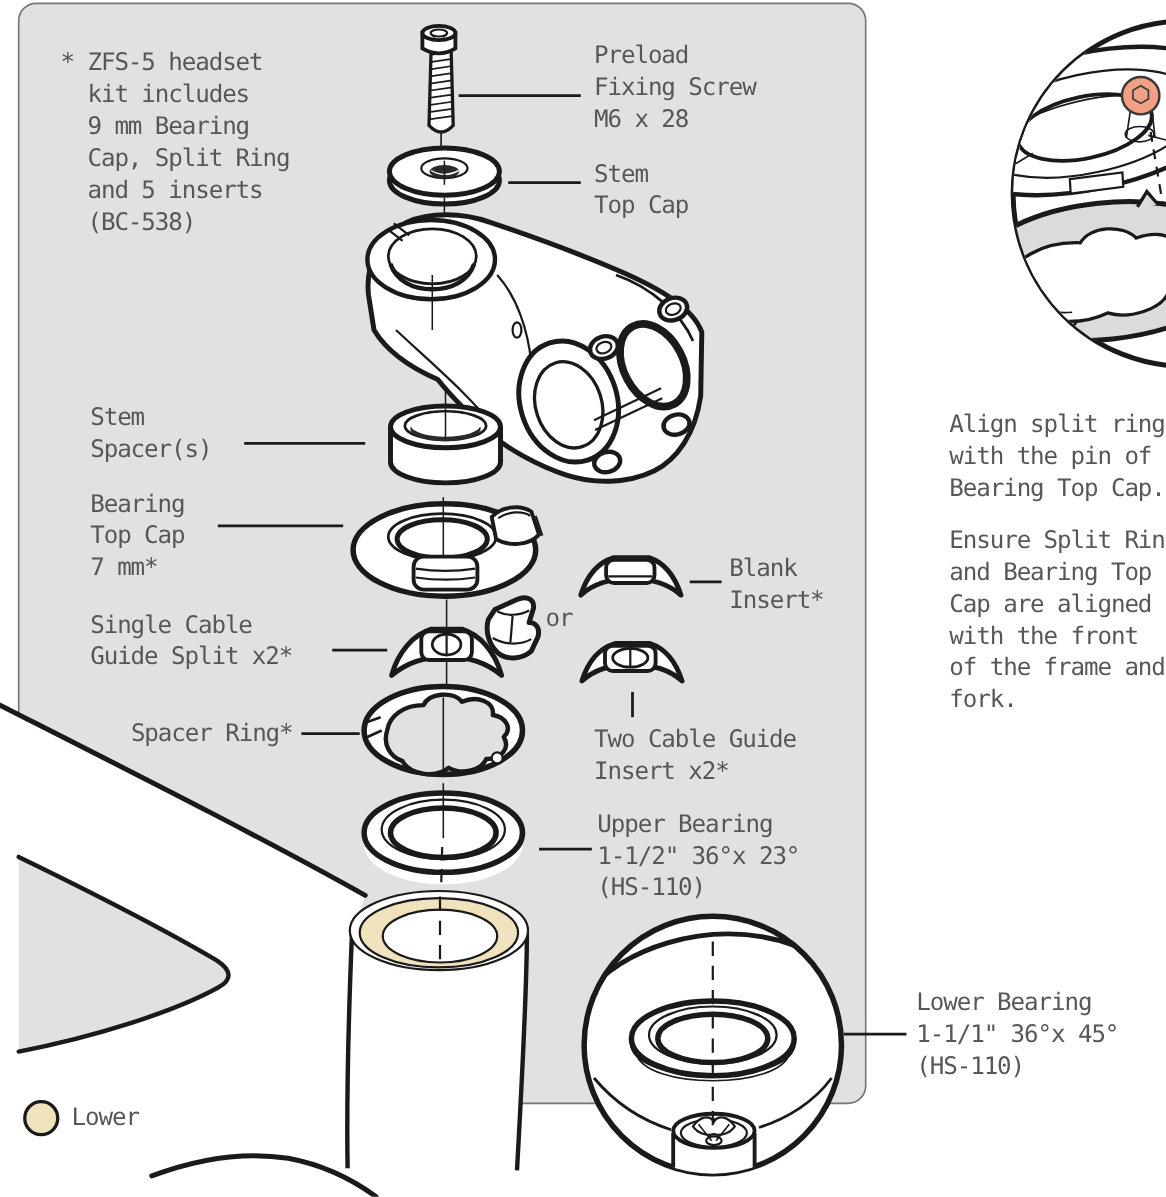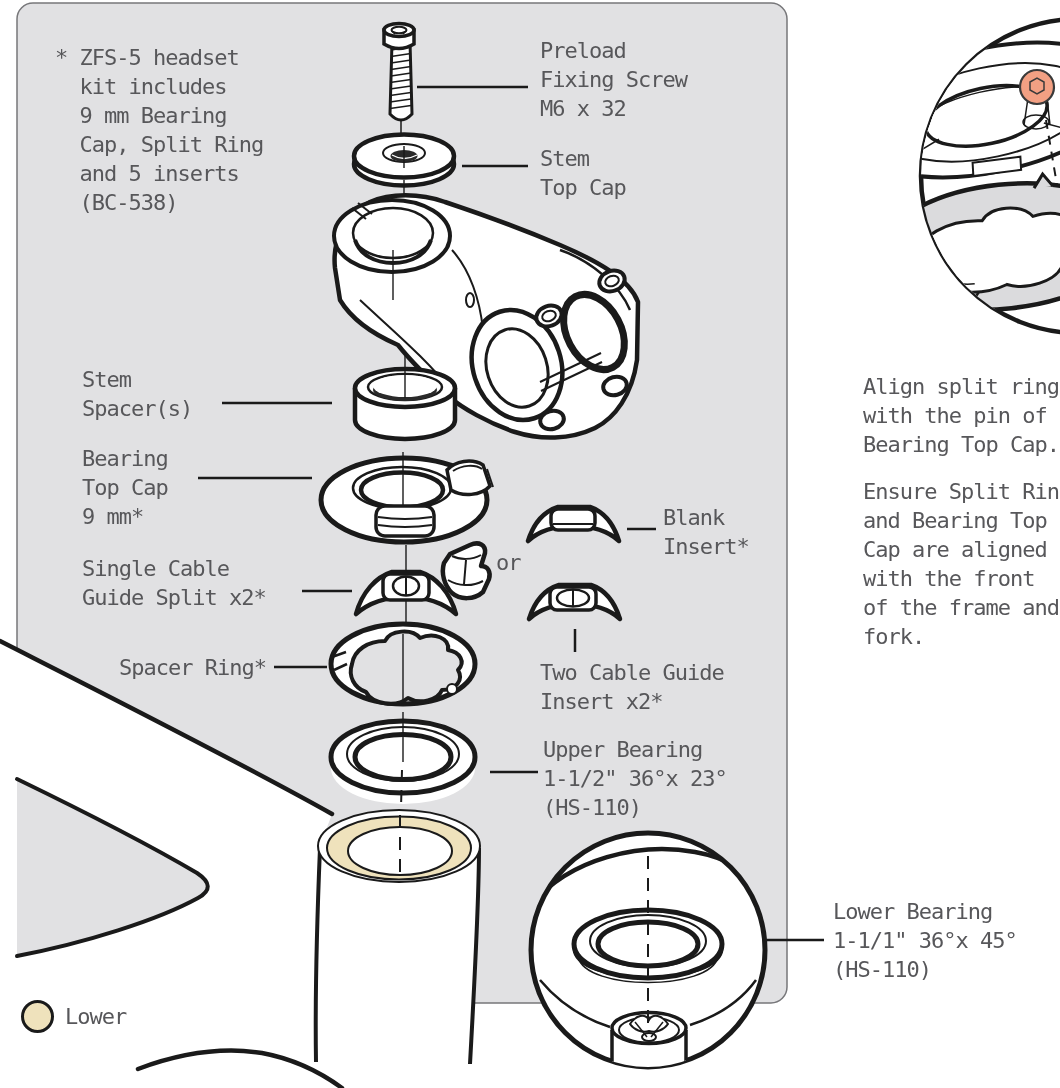--- a/index.html
+++ b/index.html
@@ -265,28 +265,28 @@
 </svg>
 
 <div class="lbl" style="left:55px;top:43px">* ZFS-5 headset
   kit includes
   9 mm Bearing
   Cap, Split Ring
   and 5 inserts
   (BC-538)</div>
 <div class="lbl" style="left:540px;top:36px">Preload
 Fixing Screw
-M6 x 32</div>
+M6 x 28</div>
 <div class="lbl" style="left:540px;top:144px">Stem
 Top Cap</div>
 <div class="lbl" style="left:82px;top:365px">Stem
 Spacer(s)</div>
 <div class="lbl" style="left:82px;top:444px">Bearing
 Top Cap
-9 mm*</div>
+7 mm*</div>
 <div class="lbl" style="left:82px;top:554px">Single Cable
 Guide Split x2*</div>
 <div class="lbl" style="left:496px;top:548px">or</div>
 <div class="lbl" style="left:663px;top:503px">Blank
 Insert*</div>
 <div class="lbl" style="left:540px;top:658px">Two Cable Guide
 Insert x2*</div>
 <div class="lbl" style="left:119px;top:653px">Spacer Ring*</div>
 <div class="lbl" style="left:543px;top:735px">Upper Bearing
 1-1/2" 36°x 23°

